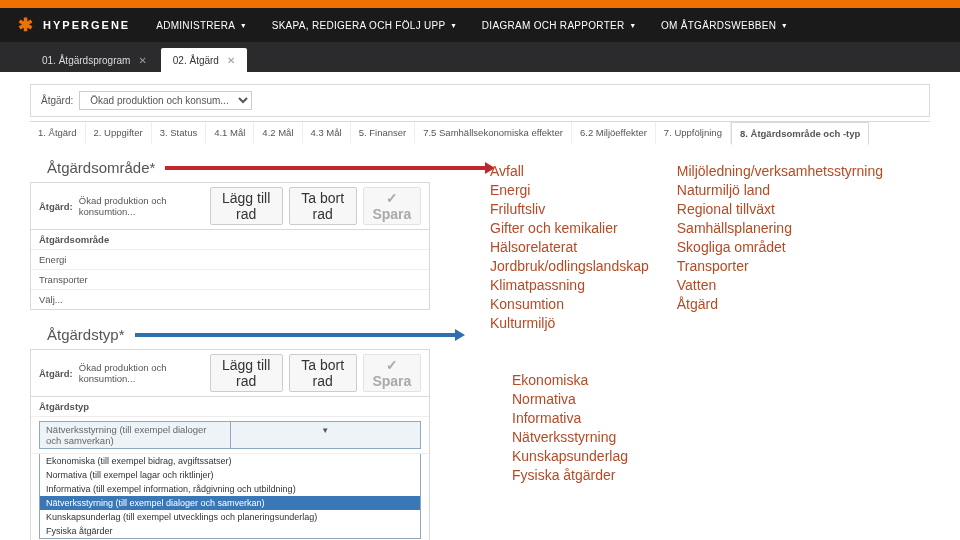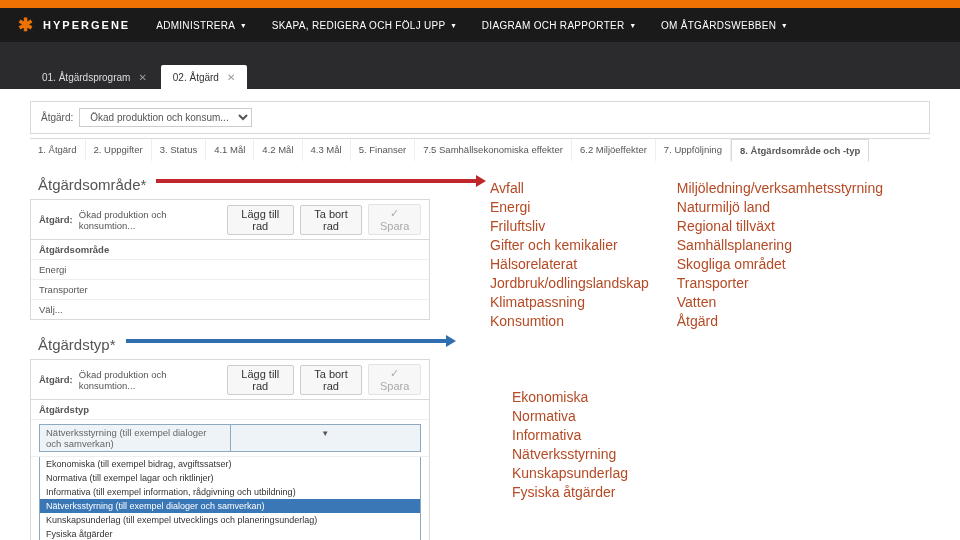--- a/index.html
+++ b/index.html
@@ -15,52 +15,52 @@
   *{box-sizing:border-box;margin:0;padding:0;font-family:"Segoe UI",Arial,sans-serif;}
   body{width:960px;height:540px;overflow:hidden;color:var(--text);background:#fff;font-size:11px;}
   .orange-bar{height:8px;background:var(--orange);}
   
   .nav{background:var(--dark);height:34px;display:flex;align-items:center;padding:0 18px;gap:26px;}
   .logo{display:flex;align-items:center;gap:8px;color:#fff;font-weight:700;letter-spacing:2px;font-size:11px;}
   .logo .mark{color:var(--orange);font-size:18px;line-height:1;}
   .nav-item{display:flex;align-items:center;gap:6px;color:#fff;font-size:10px;letter-spacing:0.3px;}
   .nav-item .chev{font-size:8px;color:#fff;}
   
-  .tabs{background:var(--dk2);height:47px;display:flex;align-items:flex-end;padding:0 30px;gap:2px;}
+  .tabs{background:var(--dk2);height:30px;display:flex;align-items:flex-end;padding:0 30px;gap:2px;}
   .tab{display:flex;align-items:center;gap:8px;padding:7px 12px 6px;font-size:10px;border-radius:2px 2px 0 0;}
   .tab.inactive{color:#ddd;}
   .tab.active{background:#fff;color:#333;}
   .tab .close{font-size:10px;color:#999;}
 
   .content{padding:12px 30px;position:relative;}
   
   .ctx{border:1px solid var(--panel-border);padding:6px 10px;display:flex;align-items:center;gap:6px;margin-bottom:4px;background:#fff;font-size:10px;color:#555;}
   .ctx select{font-size:10px;border:1px solid #ccc;padding:2px 6px;background:#fff;color:#555;}
   .steptabs{display:flex;border-top:1px solid var(--panel-border);}
   .step{padding:5px 8px;font-size:9.5px;color:#555;border-right:1px solid #eee;border-bottom:2px solid transparent;white-space:nowrap;}
   .step.active{border:1px solid var(--panel-border);border-bottom:1px solid #fff;background:#fff;font-weight:600;}
 
   
-  .section-hdr{display:flex;align-items:flex-start;gap:6px;margin:14px 8px 6px;}
+  .section-hdr{display:flex;align-items:center;gap:6px;margin:14px 17px 6px;}
   .section-hdr .ttl{font-size:15px;color:#555;}
   .section-hdr .arrow{flex:0 0 330px;height:10px;position:relative;margin-left:4px;}
   .arrow .shaft{position:absolute;top:3px;left:0;right:8px;height:4px;}
   .arrow.red .shaft{background:#c0272d;}
   .arrow.blue .shaft{background:#2f6fb0;}
   .arrow .head{position:absolute;right:0;top:-1px;width:0;height:0;border-left:10px solid;border-top:6px solid transparent;border-bottom:6px solid transparent;}
   .arrow.red .head{border-left-color:#c0272d;}
   .arrow.blue .head{border-left-color:#2f6fb0;}
 
   
   .panel{border:1px solid var(--panel-border);width:400px;background:#fff;font-size:9.5px;color:#555;margin-bottom:16px;}
   .panel .pbar{display:flex;align-items:center;padding:4px 8px;border-bottom:1px solid var(--panel-border);gap:6px;}
   .panel .pbar .plabel{font-weight:600;}
   .panel .pbar .fill{flex:1;}
-  .panel .pbar button{font-size:11px;border:1px solid #ccc;background:#f7f7f7;color:#333;padding:2px 6px;border-radius:2px;}
-  .panel .pbar .save{color:#aaa;border-color:#e3e3e3;}
+  .panel .pbar button{font-size:14px;border:1px solid #ccc;background:#f7f7f7;color:#333;padding:2px 6px;border-radius:2px;}
+  .panel .pbar .save{color:#aaa;border-color:#e3e3e3;font-weight:bold;}
   .panel .prow{padding:4px 8px;border-bottom:1px solid #eee;}
   .panel .prow:last-child{border-bottom:none;}
   .panel .dropdown{padding:4px 8px;border-bottom:1px solid #eee;}
   .panel .dropdown .sel{display:flex;border:1px solid #8fa9c1;background:#eef3f8;}
   .panel .dropdown .sel span{flex:1;padding:2px 6px;color:#666;}
   .panel .dropdown .sel .dd{width:16px;text-align:center;border-left:1px solid #8fa9c1;color:#555;font-size:8px;line-height:14px;}
   .panel .optlist{border:1px solid #8fa9c1;border-top:none;margin:0 8px 6px;}
   .panel .optlist .opt{padding:2px 6px;font-size:9px;color:#333;}
   .panel .optlist .opt.hi{background:#3a77b7;color:#fff;}
 
@@ -192,20 +192,21 @@
   <div class="cats">
     <div class="col">
       <div>Avfall</div>
       <div>Energi</div>
       <div>Friluftsliv</div>
       <div>Gifter och kemikalier</div>
       <div>Hälsorelaterat</div>
       <div>Jordbruk/odlingslandskap</div>
       <div>Klimatpassning</div>
       <div>Konsumtion</div>
+      <div>Kulturmiljö</div>
     </div>
     <div class="col">
       <div>Miljöledning/verksamhetsstyrning</div>
       <div>Naturmiljö land</div>
       <div>Regional tillväxt</div>
       <div>Samhällsplanering</div>
       <div>Skogliga området</div>
       <div>Transporter</div>
       <div>Vatten</div>
       <div>Åtgärd</div>

